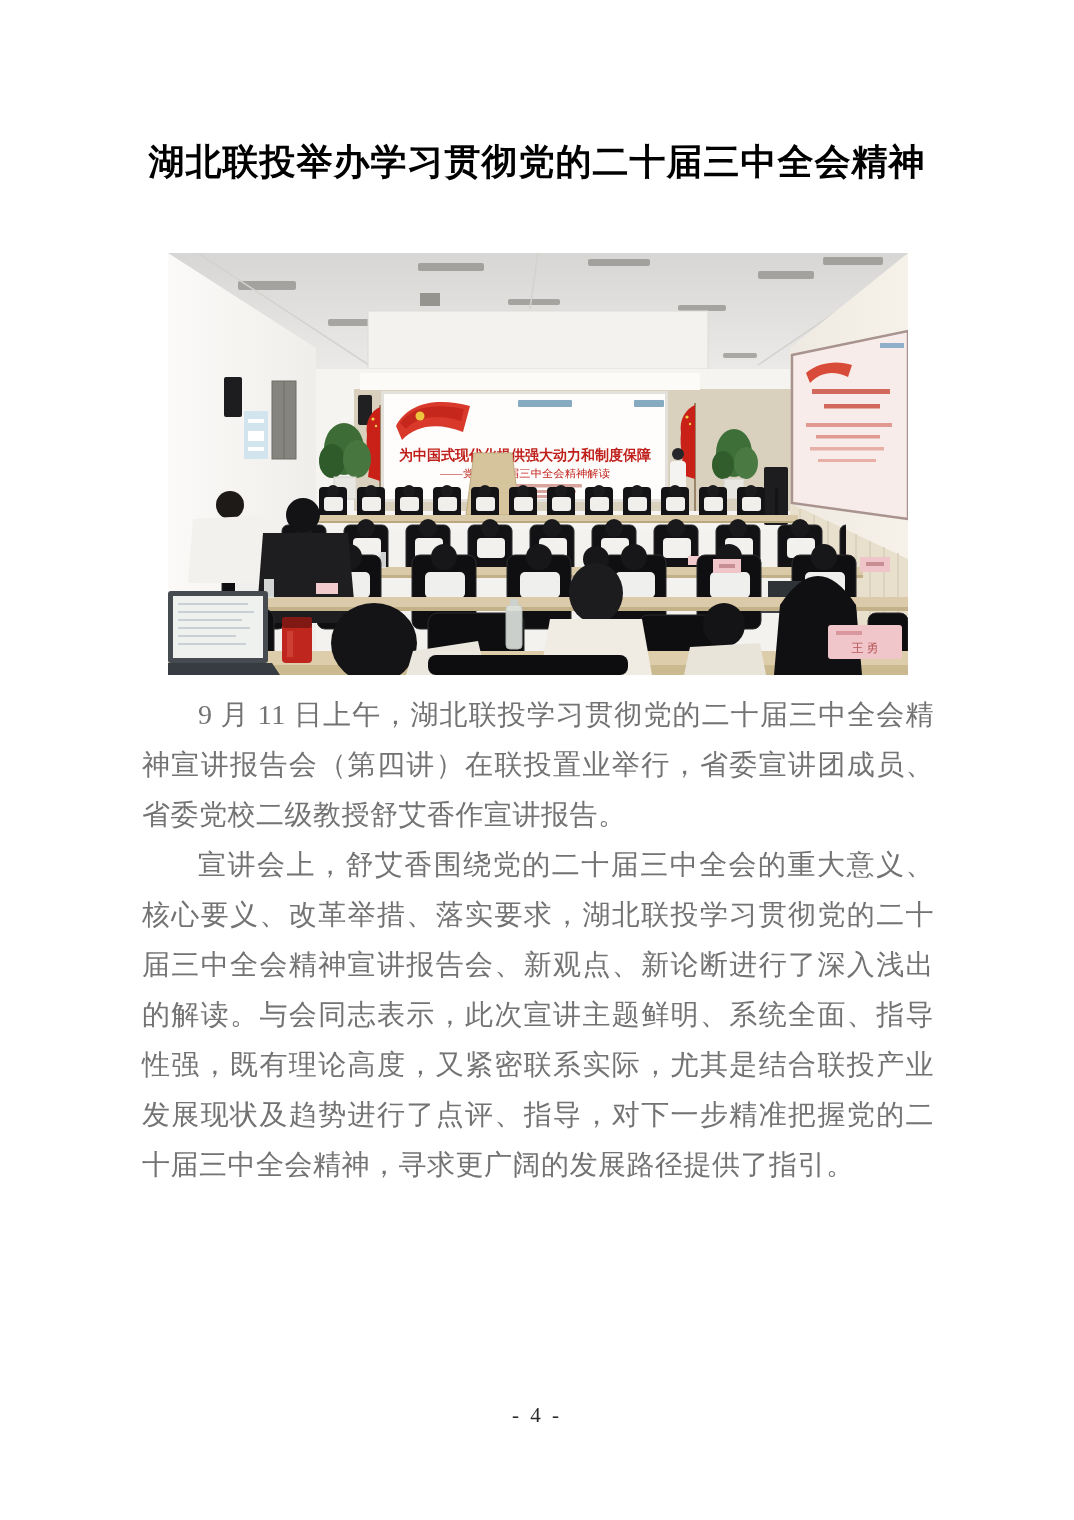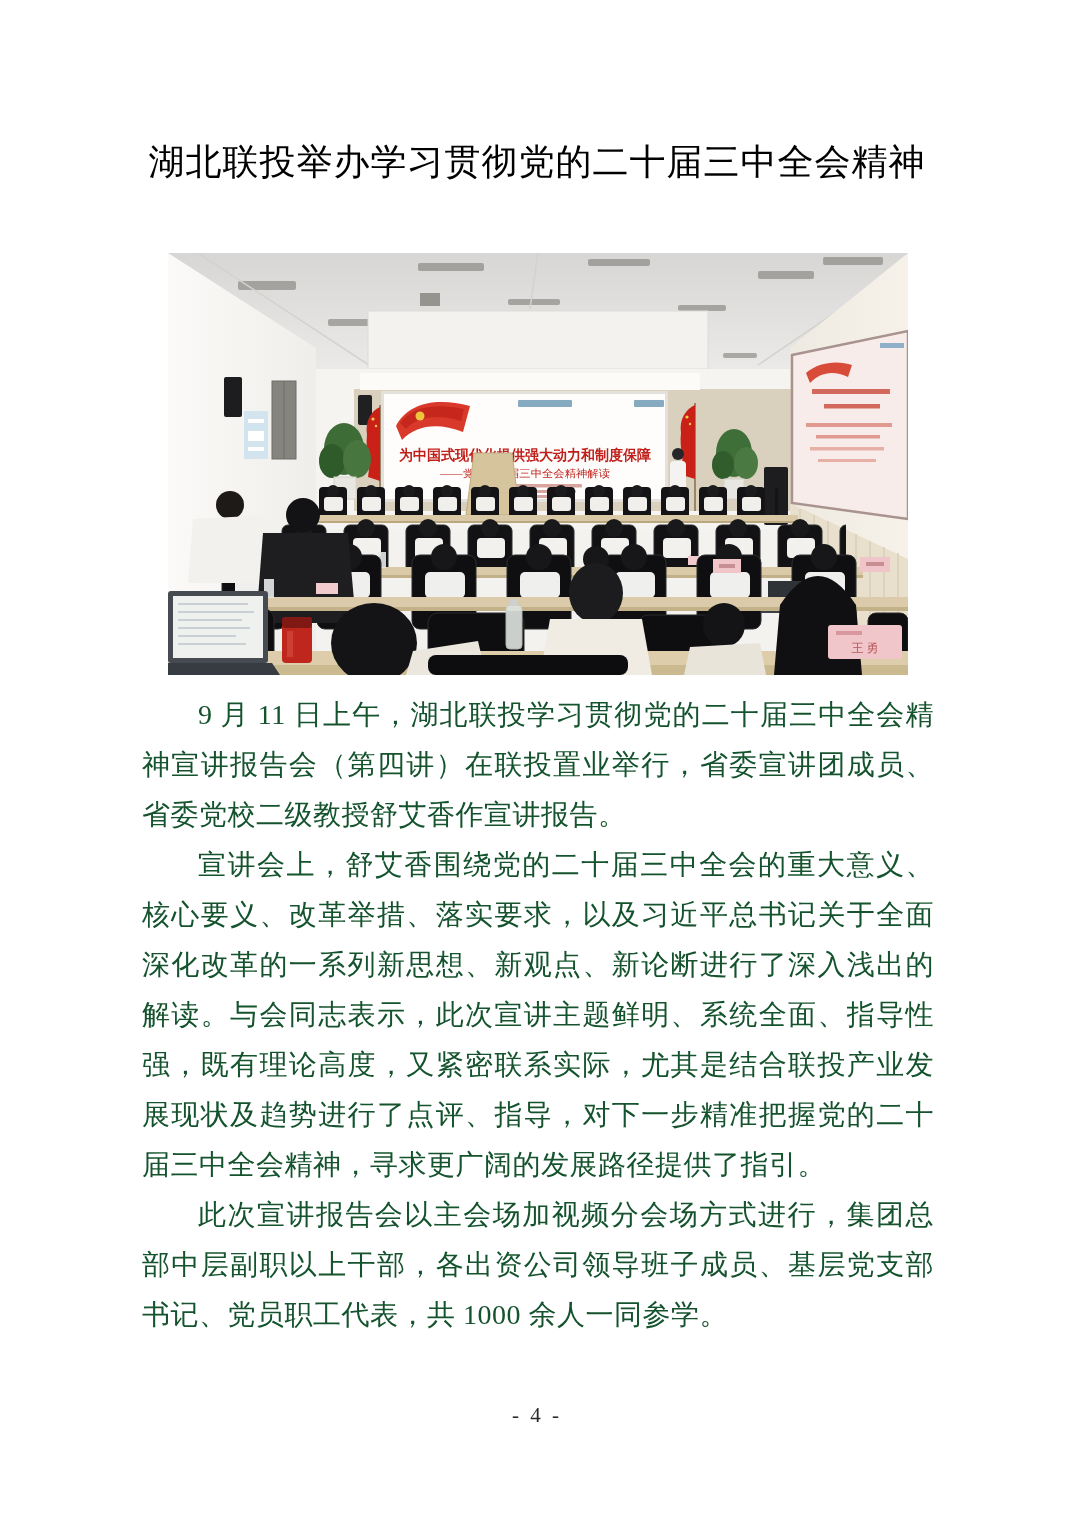--- a/index.html
+++ b/index.html
@@ -4,32 +4,32 @@
 <style>
   html, body { margin:0; padding:0; background:#ffffff; }
   .page {
     position:relative; width:1074px; height:1520px;
     background:#ffffff; overflow:hidden;
     font-family:"Liberation Serif","DejaVu Serif",serif;
     color:#000;
   }
   .doc-title {
     position:absolute; top:136px; left:0; width:100%;
-    text-align:center; font-weight:400; font-size:36px; line-height:53px;
+    text-align:center; font-weight:700; font-size:36px; line-height:53px;
     color:#000; letter-spacing:1px;
   }
   .photo-wrap {
     position:absolute; left:168px; top:253px; width:740px; height:422px;
     background:#efeeea; overflow:hidden;
   }
   .photo-wrap svg { display:block; width:740px; height:422px; }
   .doc-body {
     position:absolute; left:142px; top:690px; width:792px;
     font-size:28px; line-height:50px; text-align:justify;
-    color:#14532d; letter-spacing:0.5px;
+    color:#737373; letter-spacing:0.5px;
   }
   .doc-body p { margin:0; text-indent:2em; }
   .page-number {
     position:absolute; top:1403px; left:0; width:100%;
     text-align:center; font-size:21px; color:#2a2a2a; letter-spacing:3px;
   }
 </style>
 </head>
 <body>
 
@@ -276,18 +276,17 @@
       <g>
         <rect x="660" y="372" width="74" height="34" rx="3" fill="#f0c6ca"></rect>
         <rect x="668" y="378" width="26" height="4" fill="#d9989e"></rect>
         <text x="697" y="399" text-anchor="middle" font-size="12" fill="#b8575a">王 勇</text>
       </g>
     </svg>
   </div>
 
   <div class="doc-body">
     <p>9 月 11 日上午，湖北联投学习贯彻党的二十届三中全会精神宣讲报告会（第四讲）在联投置业举行，省委宣讲团成员、省委党校二级教授舒艾香作宣讲报告。</p>
-    <p>宣讲会上，舒艾香围绕党的二十届三中全会的重大意义、核心要义、改革举措、落实要求，以及习近平总书记关于全面深化改革的一系列新思想、新观点、新论断进行了深入浅出的解读。与会同志表示，此次宣讲主题鲜明、系统全面、指导性强，既有理论高度，又紧密联系实际，尤其是结合联投产业发展现状及趋势进行了点评、指导，对下一步精准把握党的二十届三中全会精神，寻求更广阔的发展路径提供了指引。</p>
-    <p>此次宣讲报告会以主会场加视频分会场方式进行，集团总部中层副职以上干部，各出资公司领导班子成员、基层党支部书记、党员职工代表，共 1000 余人一同参学。</p>
+    <p>宣讲会上，舒艾香围绕党的二十届三中全会的重大意义、核心要义、改革举措、落实要求，湖北联投学习贯彻党的二十届三中全会精神宣讲报告会、新观点、新论断进行了深入浅出的解读。与会同志表示，此次宣讲主题鲜明、系统全面、指导性强，既有理论高度，又紧密联系实际，尤其是结合联投产业发展现状及趋势进行了点评、指导，对下一步精准把握党的二十届三中全会精神，寻求更广阔的发展路径提供了指引。</p>
   </div>
 
   <div class="page-number">- 4 -</div>
 </div>
 
 </body></html>

